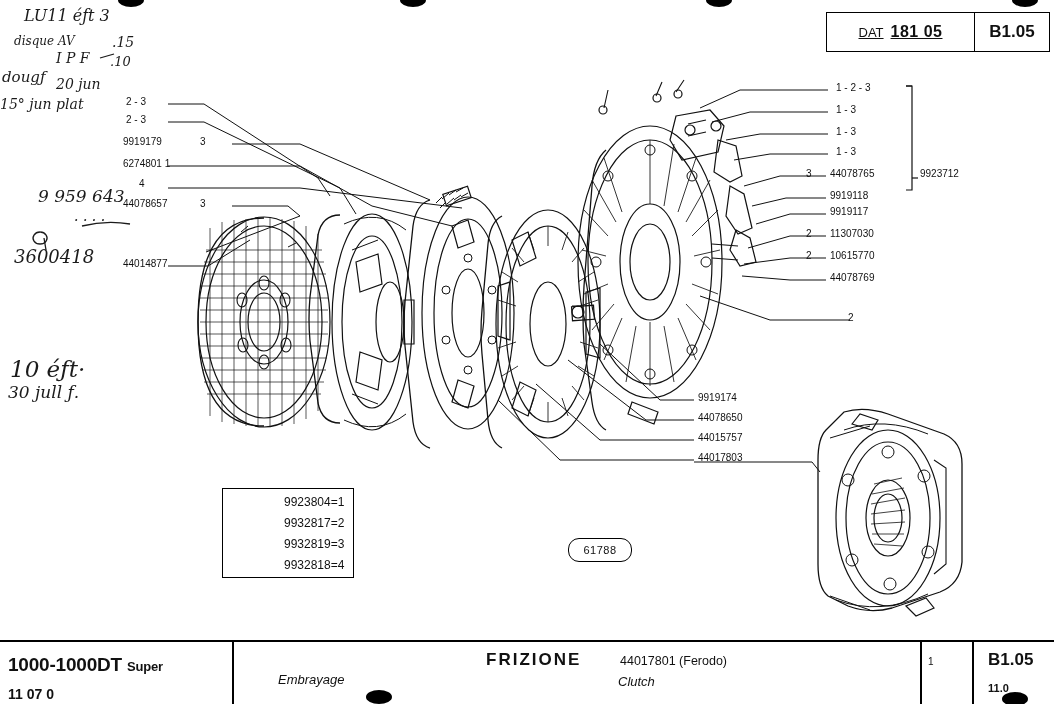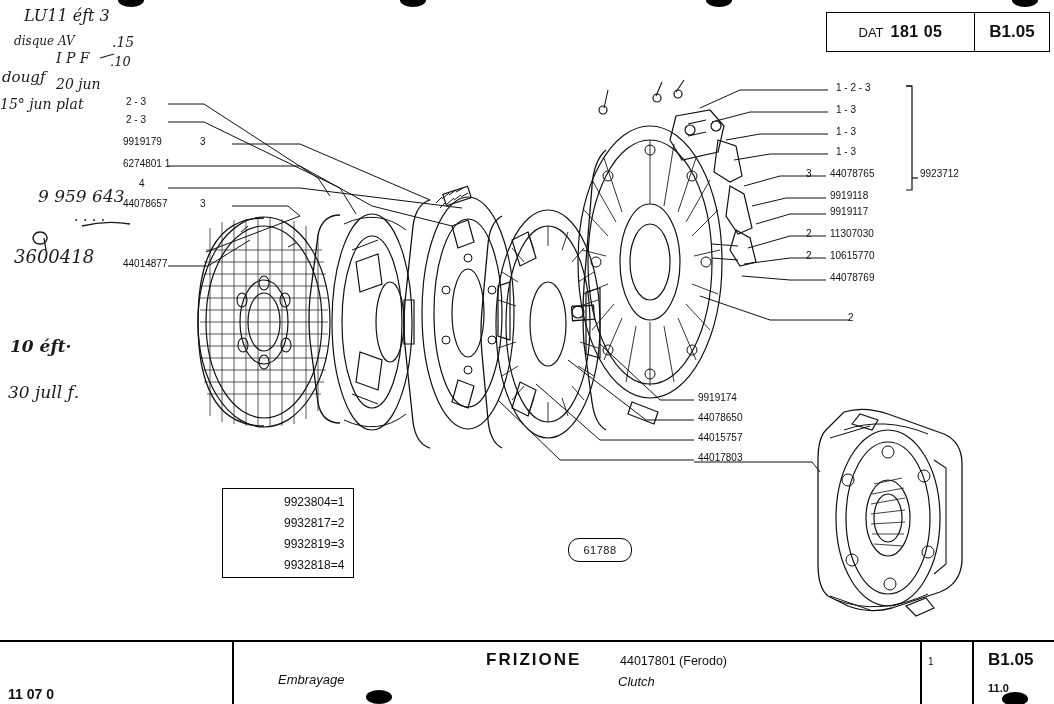--- a/index.html
+++ b/index.html
@@ -7,21 +7,21 @@
     width:1054px;height:704px;background:#fff;overflow:hidden;
     font-family:"Liberation Sans",sans-serif;color:#111;
     position:relative;
   }
 
   
   .punch{position:absolute;width:26px;height:14px;background:#000;border-radius:50%;}
 
   
   #hdr-box{position:absolute;left:826px;top:12px;width:222px;height:38px;border:1.6px solid #000;display:flex;}
-  #hdr-left{flex:1 1 auto;border-right:1.6px solid #000;display:flex;align-items:center;justify-content:center;gap:7px;}
+  #hdr-left{flex:1 1 auto;border-right:1.6px solid #000;display:flex;align-items:center;justify-content:center;gap:7px;text-decoration:underline;}
   #hdr-dat{font-size:13px;font-weight:400;}
   #hdr-code{font-size:16px;font-weight:bold;letter-spacing:.5px;}
   #hdr-right{width:74px;display:flex;align-items:center;justify-content:center;}
   #hdr-right span{font-size:17px;font-weight:bold;}
 
   
   #bot-rule{position:absolute;left:0;top:640px;width:1054px;height:2px;background:#000;}
   #footer{position:absolute;left:0;top:642px;width:1054px;height:62px;}
   #footer .vdiv{position:absolute;top:0;width:2px;height:62px;background:#000;}
   #f-model{position:absolute;left:8px;top:12px;font-size:19px;font-weight:bold;letter-spacing:-.2px;}
@@ -318,38 +318,42 @@
 <div class="hand" style="left:14px;top:34px;font-size:12px;">disque AV</div>
 <div class="hand" style="left:112px;top:34px;font-size:14px;">.15</div>
 <div class="hand" style="left:56px;top:50px;font-size:14px;">I P F</div>
 <div class="hand" style="left:110px;top:54px;font-size:13px;">.10</div>
 <div class="hand" style="left:2px;top:68px;font-size:15px;">dougƒ</div>
 <div class="hand" style="left:56px;top:76px;font-size:14px;">20 jun</div>
 <div class="hand" style="left:0px;top:96px;font-size:14px;">15° jun plat</div>
 <div class="hand" style="left:38px;top:186px;font-size:17px;">9 959 643</div>
 <div class="hand" style="left:74px;top:212px;font-size:14px;">· · · ·</div>
 <div class="hand" style="left:14px;top:246px;font-size:18px;">3600418</div>
-<div class="hand" style="left:10px;top:336px;font-size:17px;font-weight:bold;">10 éƒt·</div>
+<div class="hand" style="left:10px;top:356px;font-size:23px;">10 éƒt·</div>
 <div class="hand" style="left:8px;top:382px;font-size:17px;">30 jull ƒ.</div>
 
 <svg viewBox="0 0 1054 704">
   <g stroke="#1b1b1b" fill="none" stroke-width="1.3">
     <path d="M82 226 q24 -6 48 -2"></path>
     <path d="M40 232 a7 6 0 1 0 .1 0"></path>
     <path d="M44 238 l2 12"></path>
     <path d="M100 58 l14 -4"></path>
   </g>
 </svg>
 
 <div id="bot-rule"></div>
 <div id="footer">
   <div class="vdiv" style="left:232px;"></div>
   <div class="vdiv" style="left:920px;"></div>
   <div class="vdiv" style="left:972px;"></div>
 
+  <div id="f-model">
+    <span>1000-1000DT</span>
+    <span class="sup">Super</span>
+  </div>
   <div id="f-model2">11   07  0</div>
   <div id="f-embray">Embrayage</div>
   <div id="f-title">FRIZIONE</div>
   <div id="f-titlenum">44017801  (Ferodo)</div>
   <div id="f-clutch">Clutch</div>
   <div id="f-pageno">1</div>
   <div id="f-code">B1.05</div>
   <div id="f-code2">11.0</div>
 </div>
 

